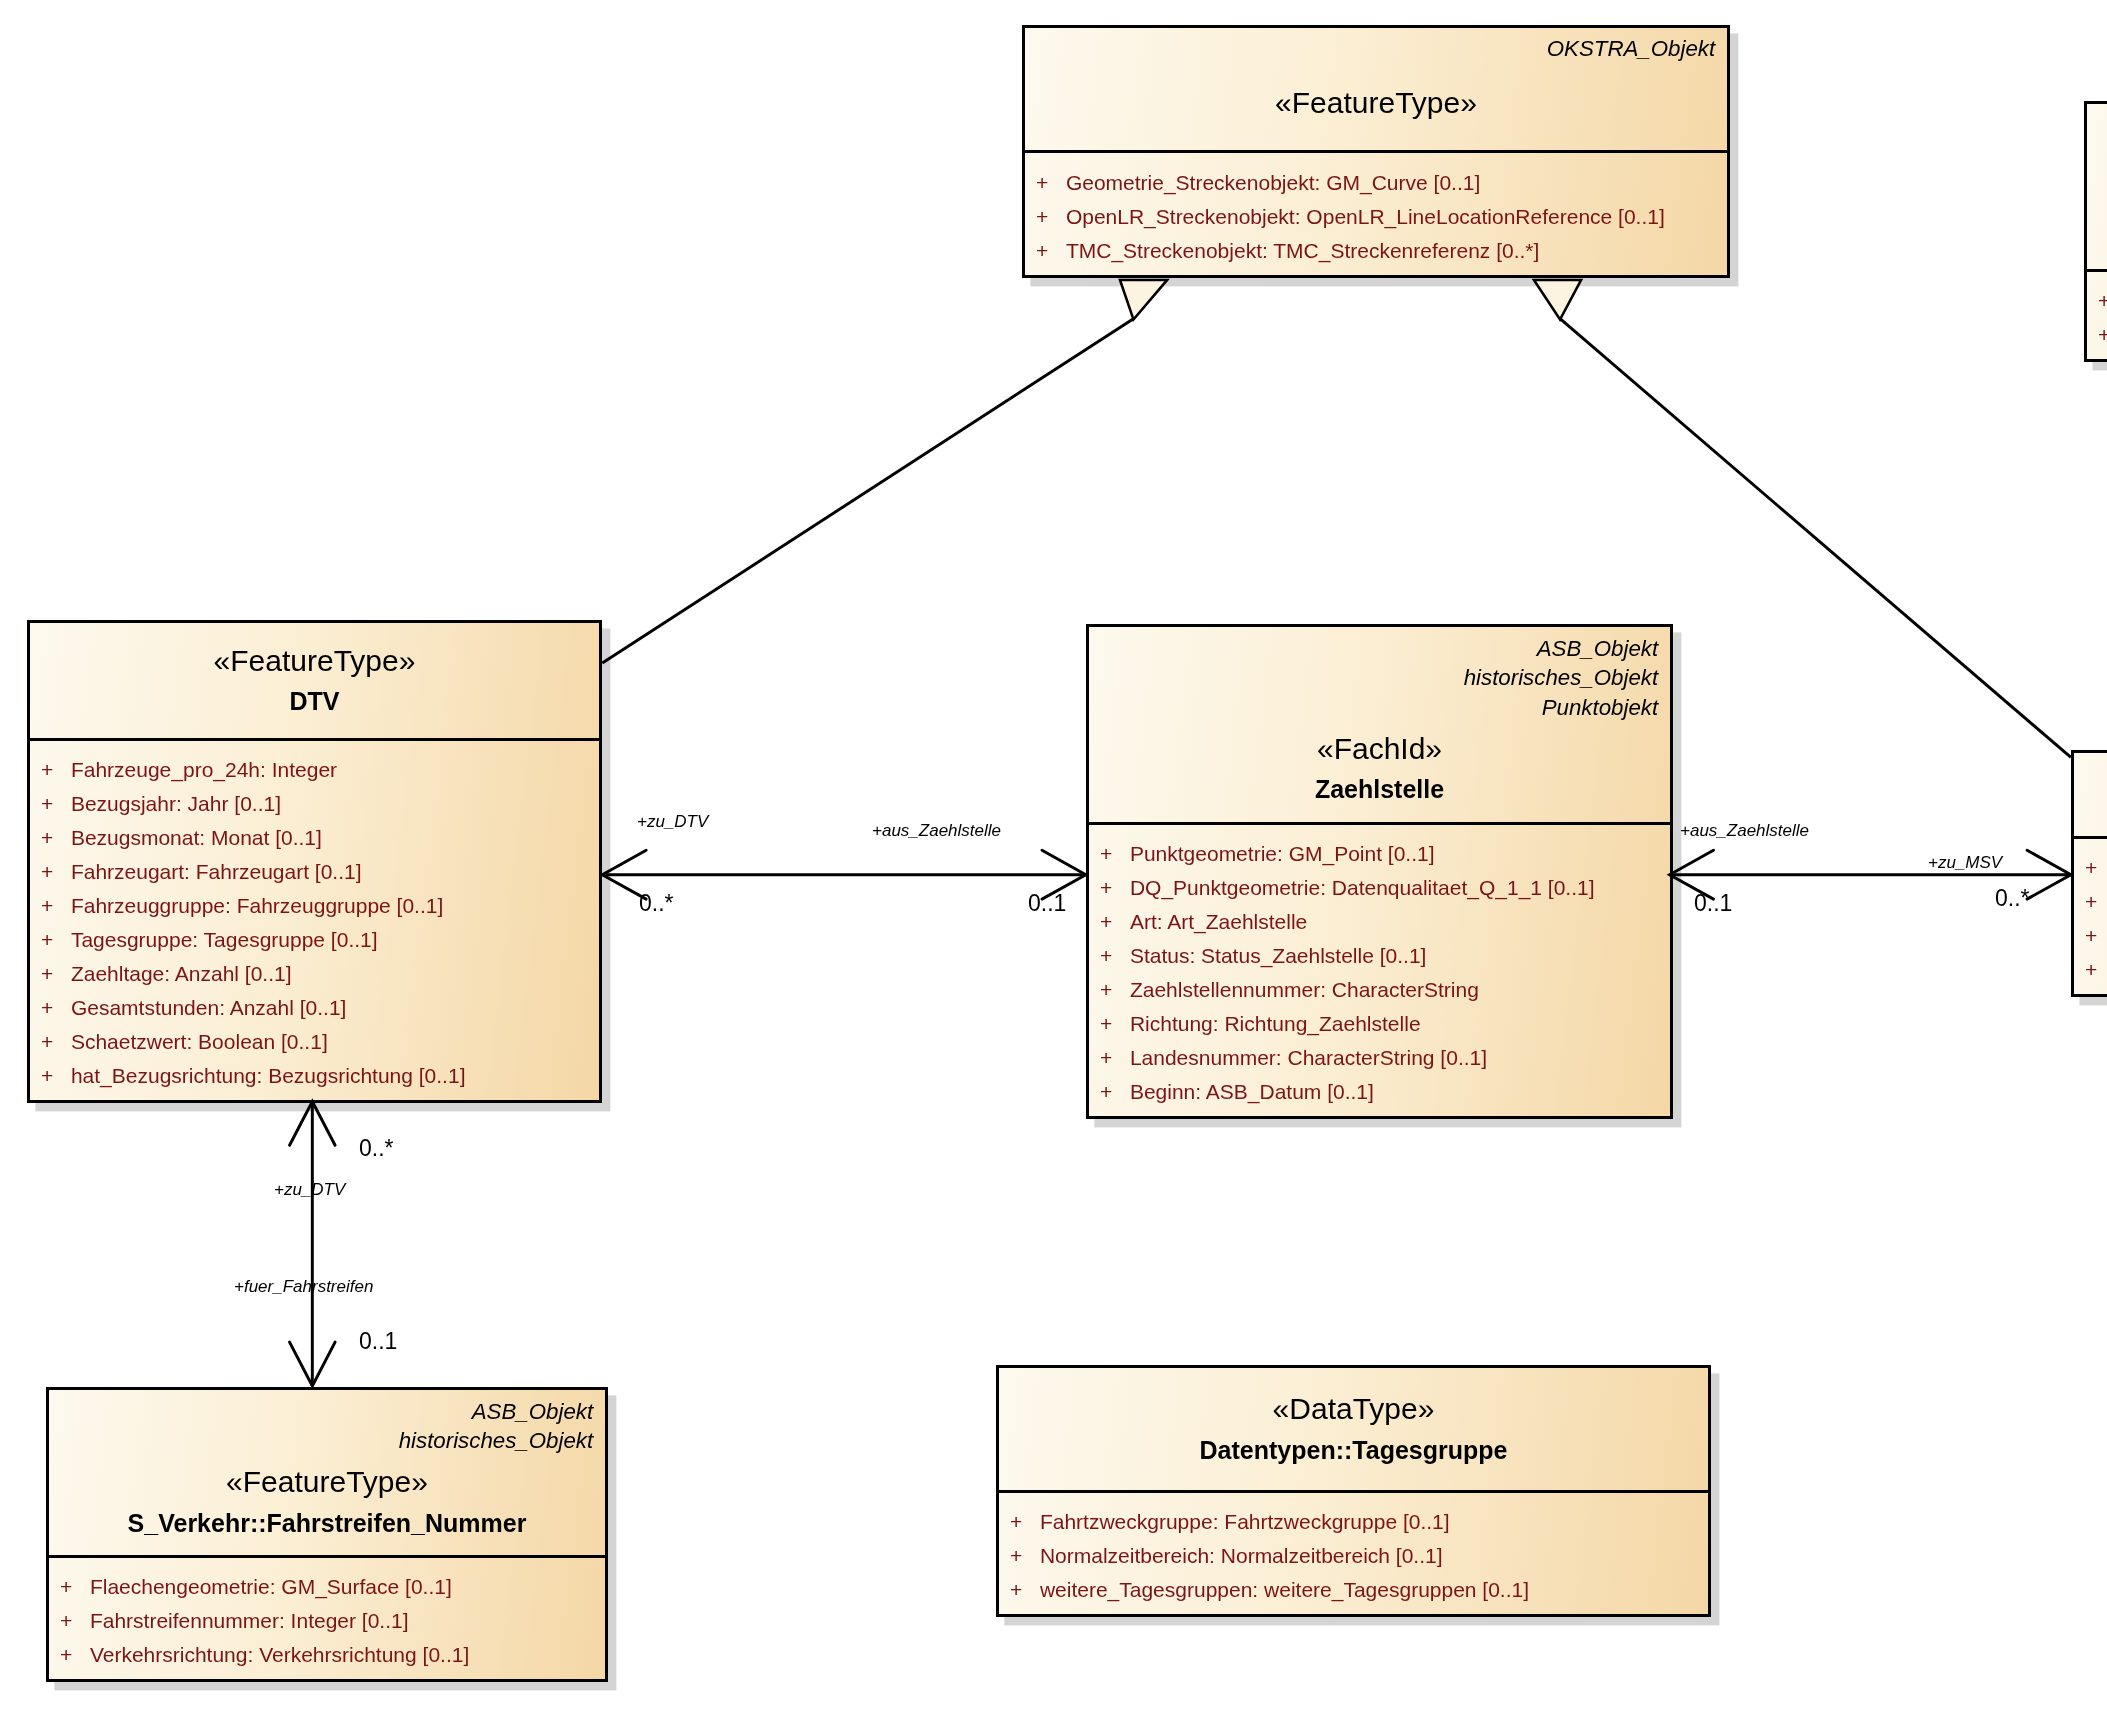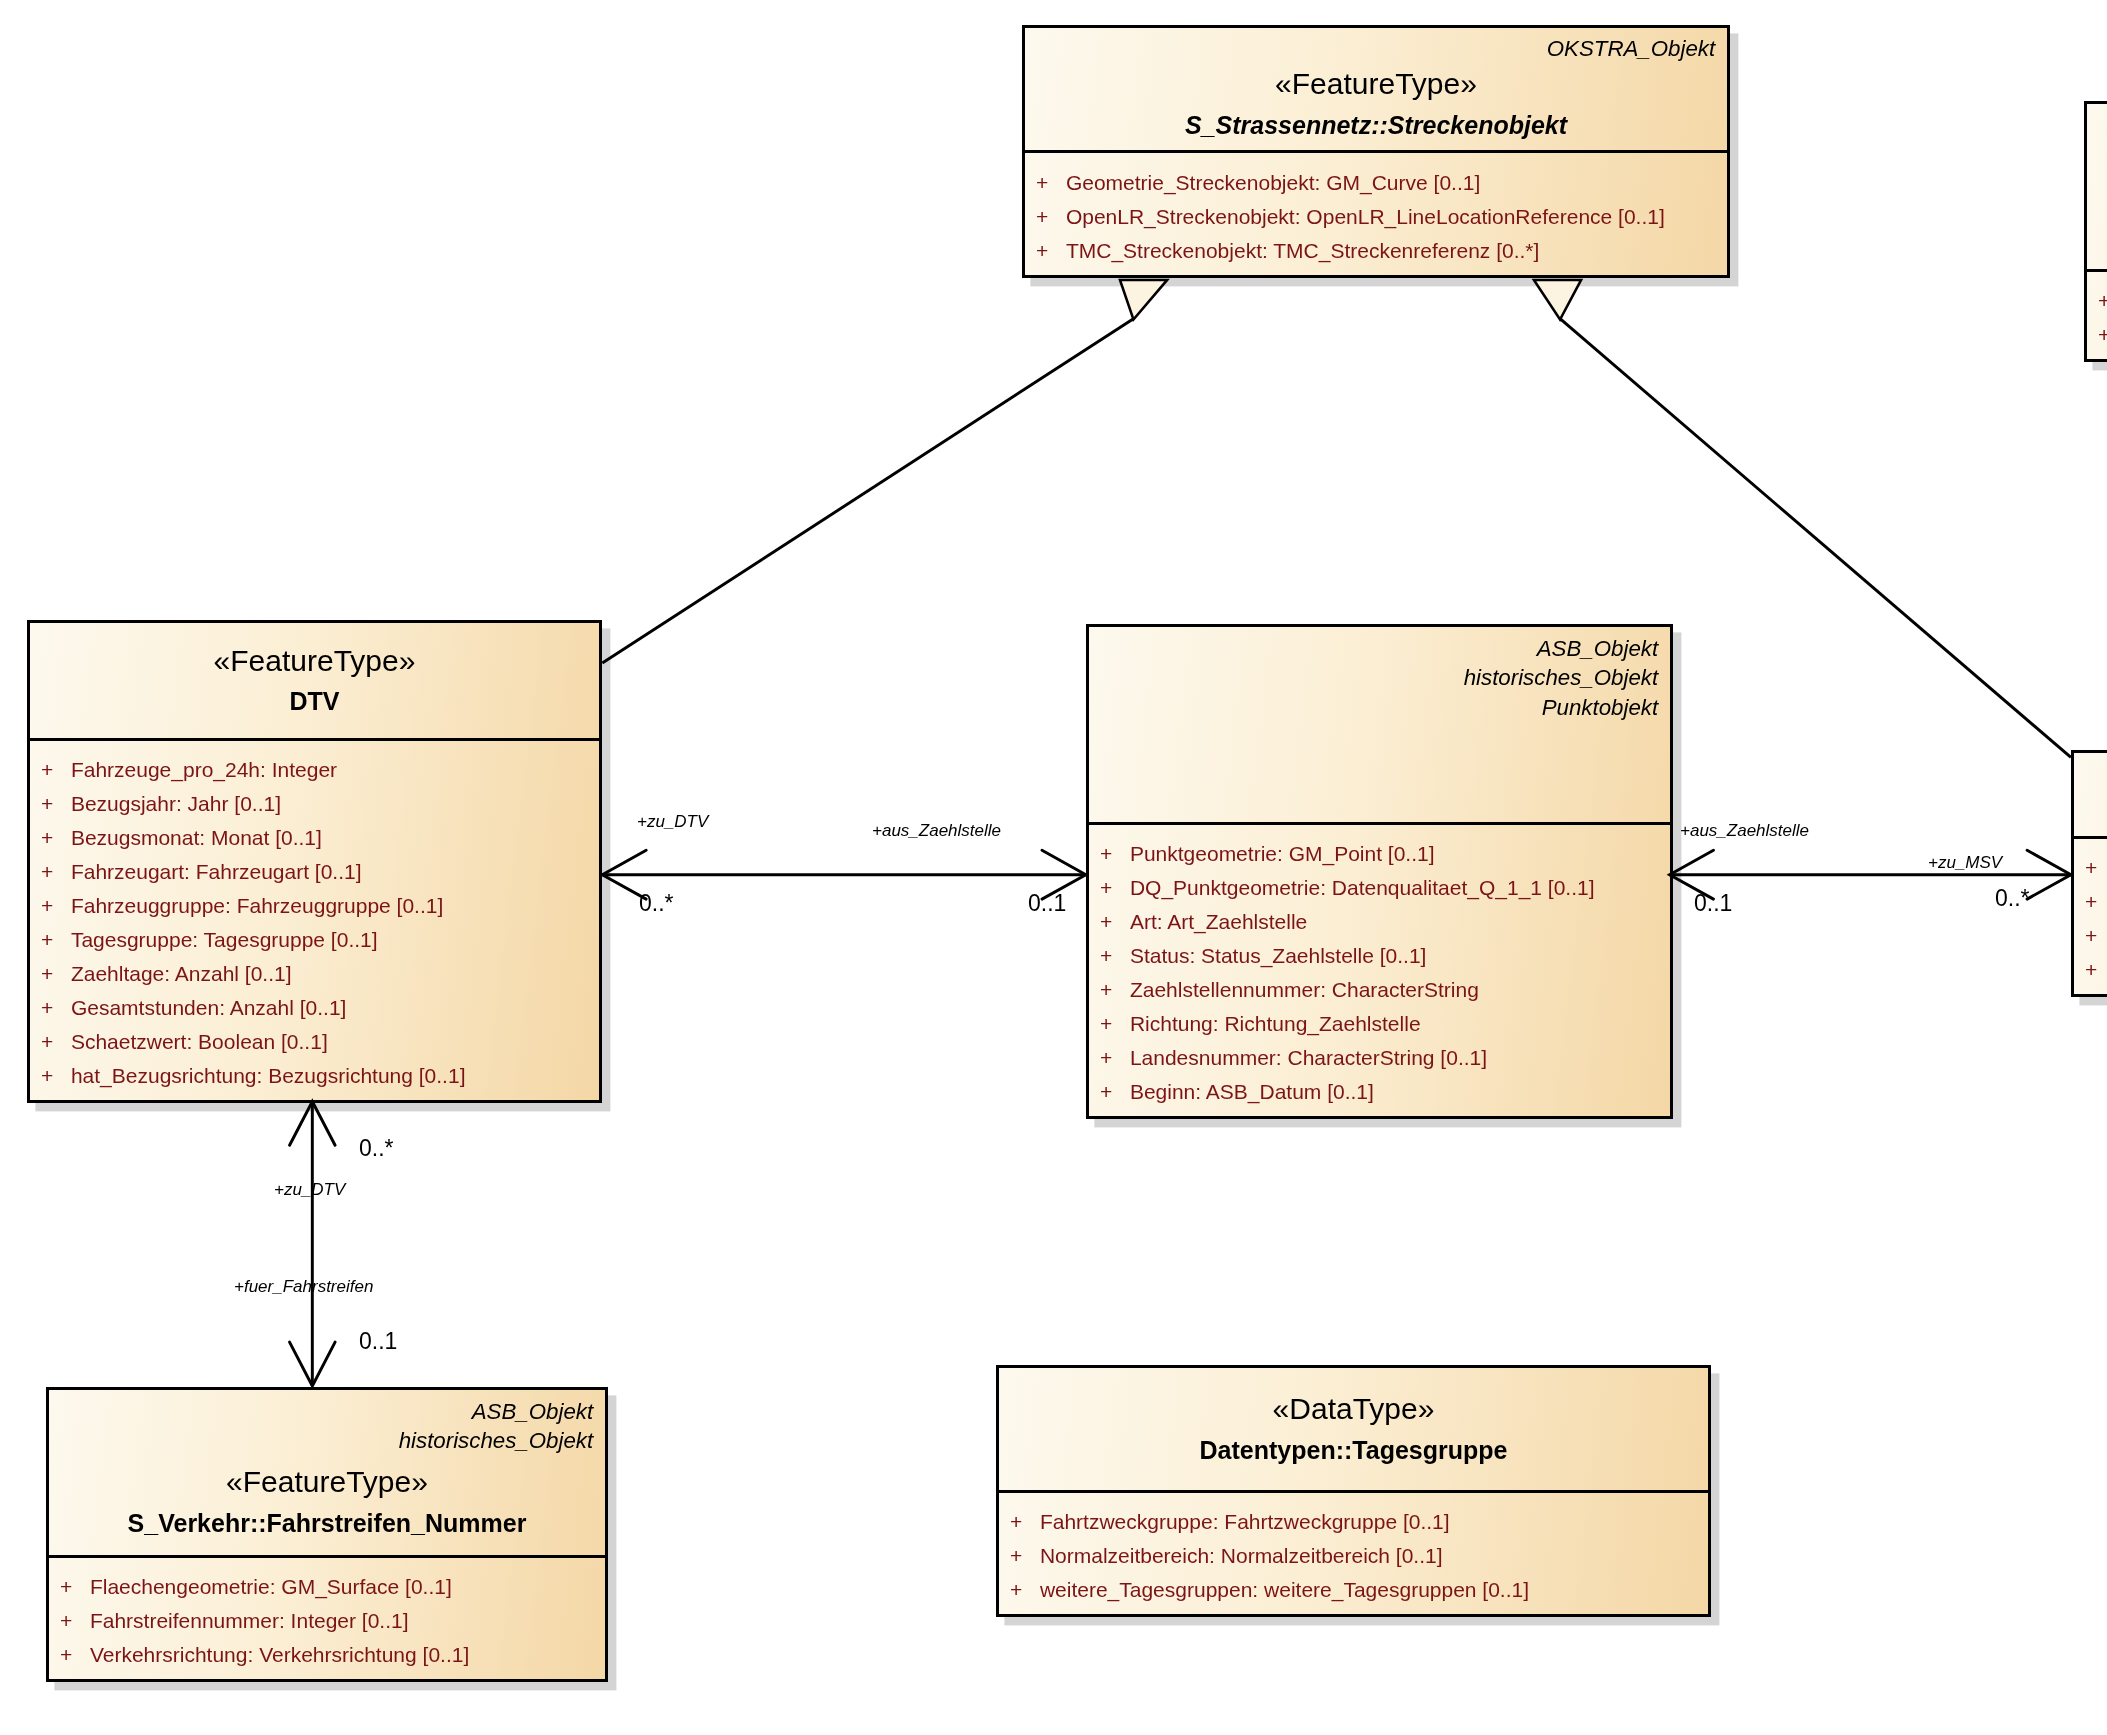--- a/index.html
+++ b/index.html
@@ -75,21 +75,20 @@
 <body>
 
 <div class="class-box" id="box-streckenobjekt">
   <div class="box-header">
     <div class="tags">
 
     <div class="tag">OKSTRA_Objekt</div>
       </div>
     <div class="head-center">
       <div class="stereotype">«FeatureType»</div>
-      <div class="cls-name italic">S_Strassennetz::Streckenobjekt</div>
     </div>
   </div>
   <div class="attrs">
 
       <div class="attr-row">
         <span class="attr-vis">+</span>
         <span class="attr-text">Geometrie_Streckenobjekt: GM_Curve [0..1]</span>
       </div>
 
       <div class="attr-row">
@@ -194,20 +193,24 @@
 </div>
 
 <div class="class-box" id="box-zaehlstelle">
   <div class="box-header">
     <div class="tags">
 
     <div class="tag">ASB_Objekt</div>
         <div class="tag">historisches_Objekt</div>
         <div class="tag">Punktobjekt</div>
       </div>
+    <div class="head-center">
+      <div class="stereotype">«FachId»</div>
+      <div class="cls-name">Zaehlstelle</div>
+    </div>
   </div>
   <div class="attrs">
 
       <div class="attr-row">
         <span class="attr-vis">+</span>
         <span class="attr-text">Punktgeometrie: GM_Point [0..1]</span>
       </div>
 
       <div class="attr-row">
         <span class="attr-vis">+</span>

